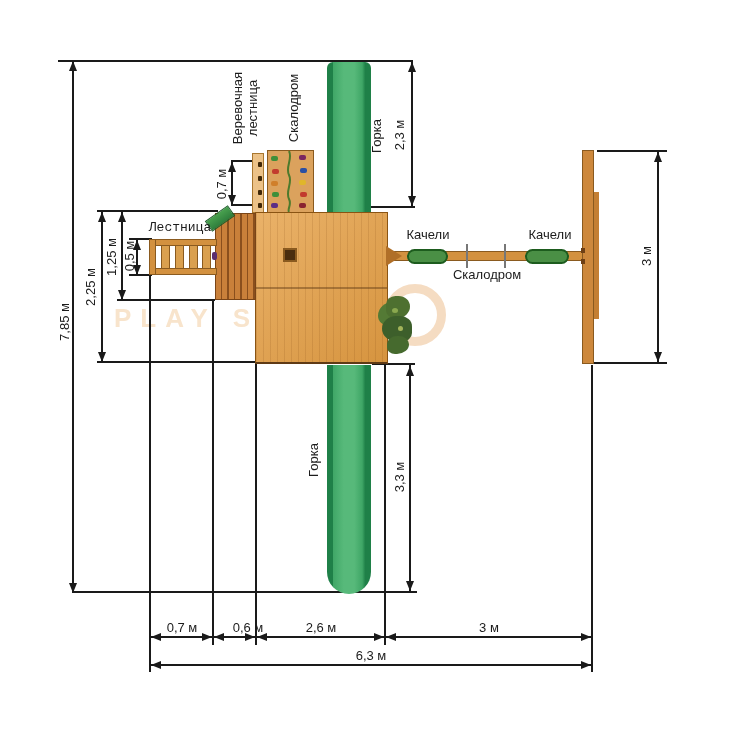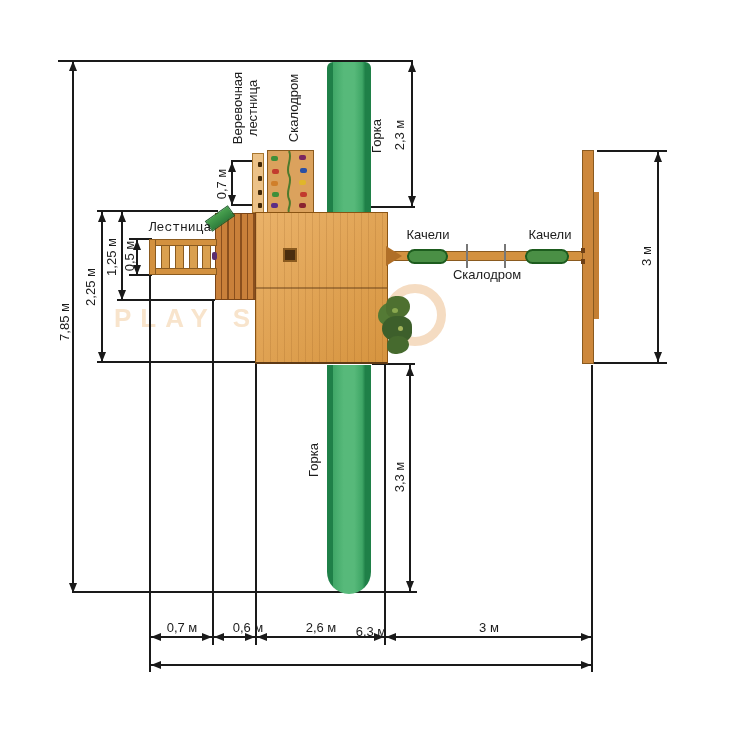--- a/index.html
+++ b/index.html
@@ -172,15 +172,15 @@
   <div class="lb" style="left:428px;top:234px;">Качели</div>
   <div class="lb" style="left:550px;top:234px;">Качели</div>
   <div class="lb" style="left:487px;top:274px;">Скалодром</div>
   <div class="vlb" style="left:646px;top:256px;">3 м</div>
   <div class="vlb" style="left:313px;top:460px;">Горка</div>
   <div class="vlb" style="left:399px;top:477px;">3,3 м</div>
   <div class="lb" style="left:182px;top:627px;">0,7 м</div>
   <div class="lb" style="left:248px;top:627px;">0,6 м</div>
   <div class="lb" style="left:321px;top:627px;">2,6 м</div>
   <div class="lb" style="left:489px;top:627px;">3 м</div>
-  <div class="lb" style="left:371px;top:631px;">6,3 м</div>
+  <div class="lb" style="left:371px;top:655px;">6,3 м</div>
 
 </div>
 
 </body></html>

